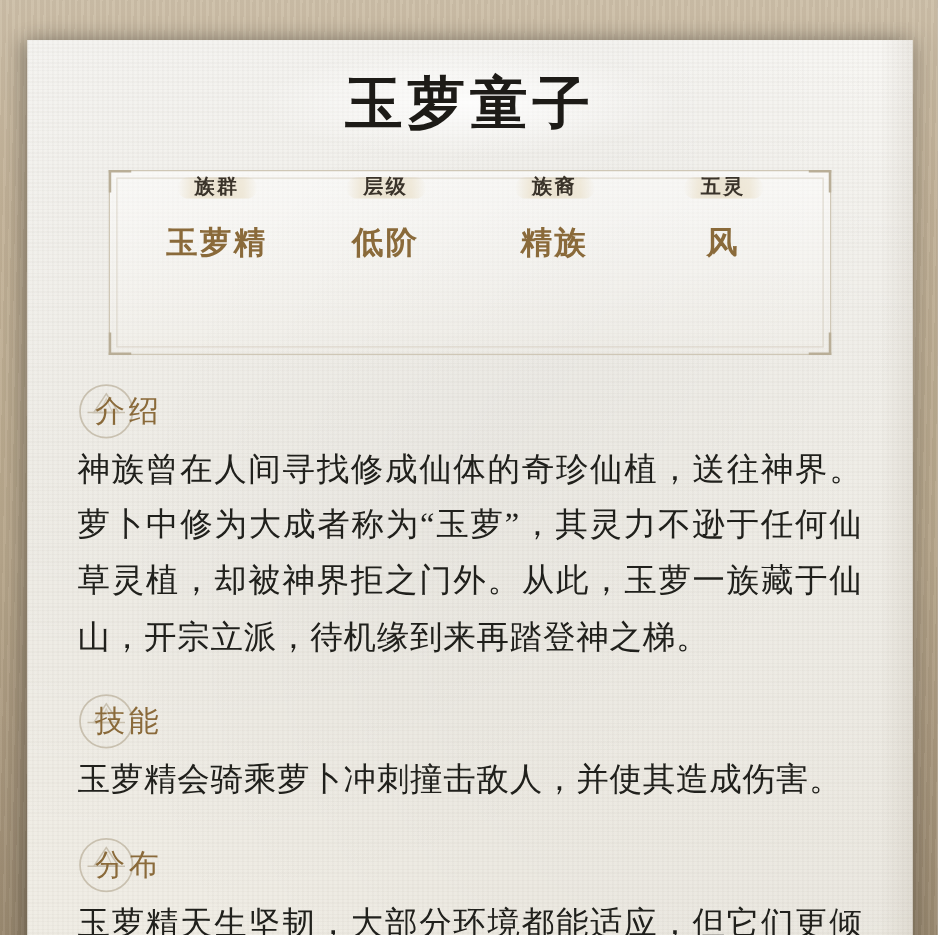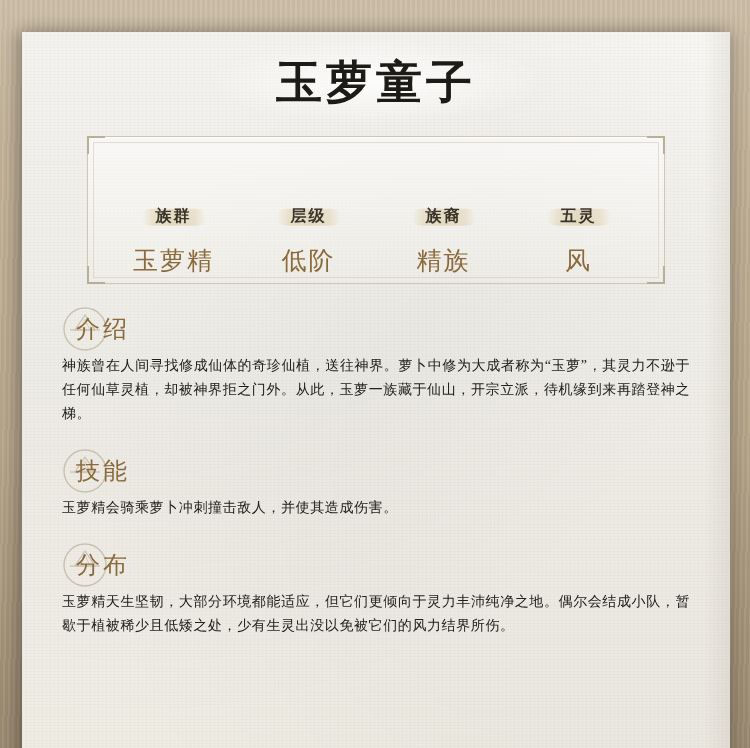--- a/index.html
+++ b/index.html
@@ -113,21 +113,21 @@
     height: 16px;
     border: 0 solid #b9ae97;
   }
   .corner.tl { left: -1px; top: -1px; border-left-width: 2px; border-top-width: 2px; }
   .corner.tr { right: -1px; top: -1px; border-right-width: 2px; border-top-width: 2px; }
   .corner.bl { left: -1px; bottom: -1px; border-left-width: 2px; border-bottom-width: 2px; }
   .corner.br { right: -1px; bottom: -1px; border-right-width: 2px; border-bottom-width: 2px; }
 
   .attr-row {
     display: flex;
-    align-items: flex-end;
+    align-items: flex-start;
     justify-content: space-between;
     height: 100%;
     padding: 0 18px 6px 18px;
     box-sizing: border-box;
   }
   .attr-cell {
     flex: 1 1 0;
     text-align: center;
   }
   .attr-label {
@@ -144,21 +144,21 @@
     left: 0; right: 0; top: 50%;
     height: 17px;
     transform: translateY(-48%);
     background: linear-gradient(90deg, rgba(226,214,188,0) 0%, rgba(222,208,176,0.95) 18%, rgba(213,196,158,0.95) 50%, rgba(222,208,176,0.95) 82%, rgba(226,214,188,0) 100%);
     border-radius: 9px;
     z-index: -1;
   }
   .attr-value {
     margin-top: 14px;
     font-size: 25px;
-    font-weight: normal;
+    font-weight: bold;
     color: #8a6a3a;
     letter-spacing: 2px;
   }
 
   
   .section { margin-top: 26px; }
   .sec-head {
     position: relative;
     height: 38px;
     display: flex;
@@ -177,21 +177,21 @@
     position: relative;
     z-index: 2;
     font-size: 24px;
     font-weight: normal;
     color: #8a6a3a;
     letter-spacing: 3px;
     padding-left: 8px;
   }
   .sec-body {
     margin-top: 6px;
-    font-size: 14px;
+    font-size: 26px;
     line-height: 1.72;
     color: #20201c;
     letter-spacing: .6px;
     text-align: justify;
   }
 
   
   .bottom-fade {
     position: absolute;
     left: 0; right: 0; bottom: 0;

